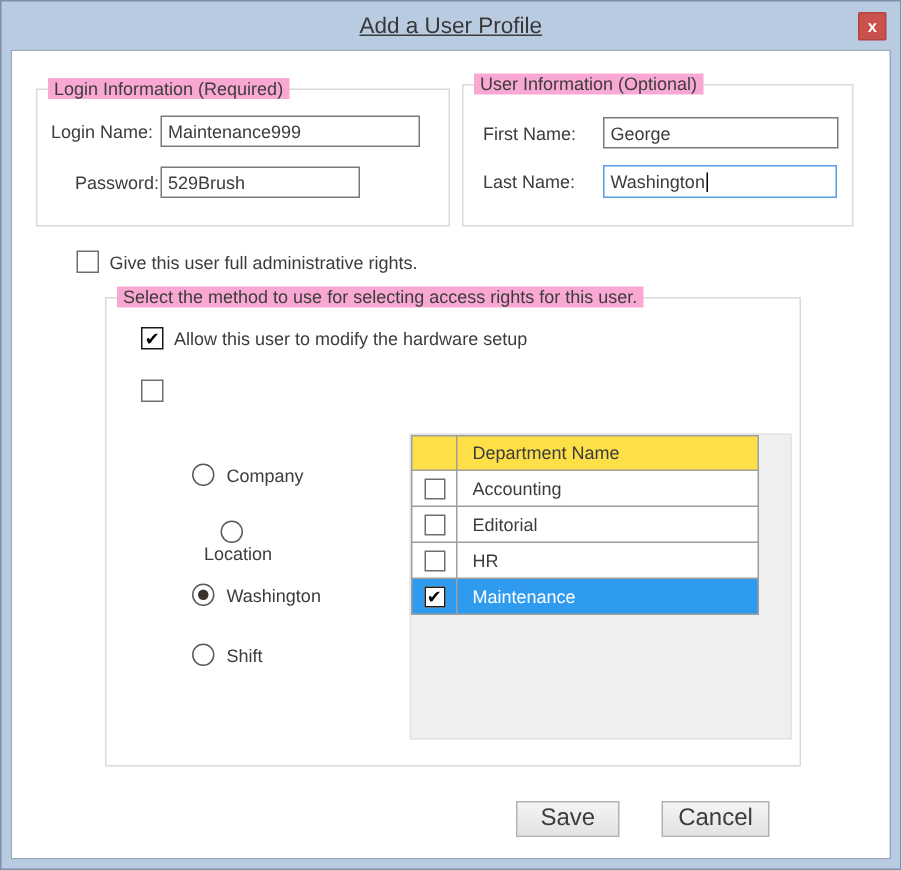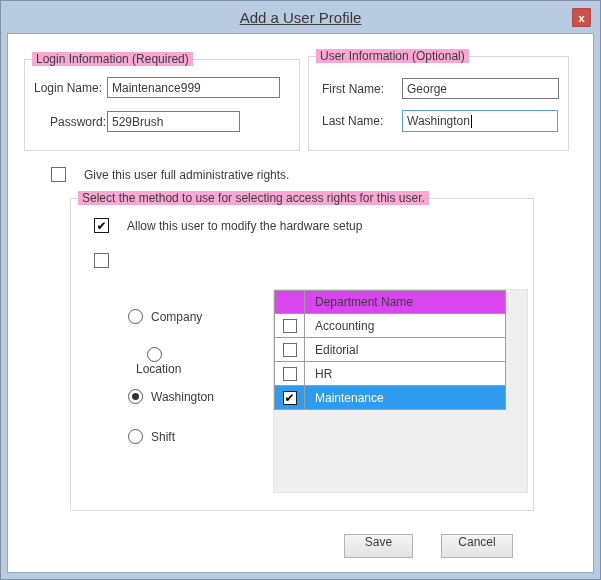--- a/index.html
+++ b/index.html
@@ -43,21 +43,21 @@
   .textbox.focused { border:1px solid #569de5; }
   .caret { width:1px; height:13px; background:#000; margin-left:1px; flex:0 0 auto; }
 
   .check-row { position:absolute; display:flex; align-items:center; font-size:12px; }
   .checkbox {
     width:15px; height:15px; background:#ffffff; border:1px solid #6e6e6e;
     display:flex; align-items:center; justify-content:center;
     font-size:12px; line-height:1; color:#000; flex:0 0 auto;
   }
   .checkbox.checked { border-color:#1a1a1a; }
-  .check-row .txt { margin-left:18px; white-space:nowrap; }
+  .check-row .txt { margin-left:7px; white-space:nowrap; }
 
   .radio-row { position:absolute; display:flex; align-items:center; font-size:12px; }
   .radio {
     width:15px; height:15px; border:1px solid #5a5a5a; border-radius:50%;
     background:#fff; position:relative; flex:0 0 auto;
   }
   .radio.selected::after {
     content:""; position:absolute; left:3px; top:3px; width:7px; height:7px;
     border-radius:50%; background:#3a302d;
   }
@@ -70,31 +70,31 @@
   .grid {
     position:absolute; left:0; top:0;
     display:grid; grid-template-columns:29px 200px;
     grid-template-rows:22px 23px 23px 23px 23px;
     gap:1px; padding:1px; background:#9e9e9e; width:232px;
   }
   .cell {
     background:#ffffff; display:flex; align-items:center;
     font-size:12px; overflow:hidden;
   }
-  .cell.hdr { background:#d946ef; }
+  .cell.hdr { background:#fde047; }
   .cell.name { padding-left:10px; }
   .cell.chk { justify-content:center; }
   .cell.selected { background:#2f9bef; color:#ffffff; }
   .cell .checkbox { width:14px; height:14px; }
 
   .btn {
     position:absolute; border:1px solid #b2b2b2;
     background:linear-gradient(#f4f4f4, #e3e3e3);
-    font-size:12px; color:#3c3c3c;
-    display:flex; justify-content:center; cursor:pointer;
+    font-size:16px; color:#3c3c3c;
+    display:flex; align-items:center; justify-content:center; cursor:pointer;
   }
 </style>
 </head>
 <body>
 
 <div class="window">
 
   <div class="titlebar">
     <div class="title">Add a User Profile</div>
   </div>

